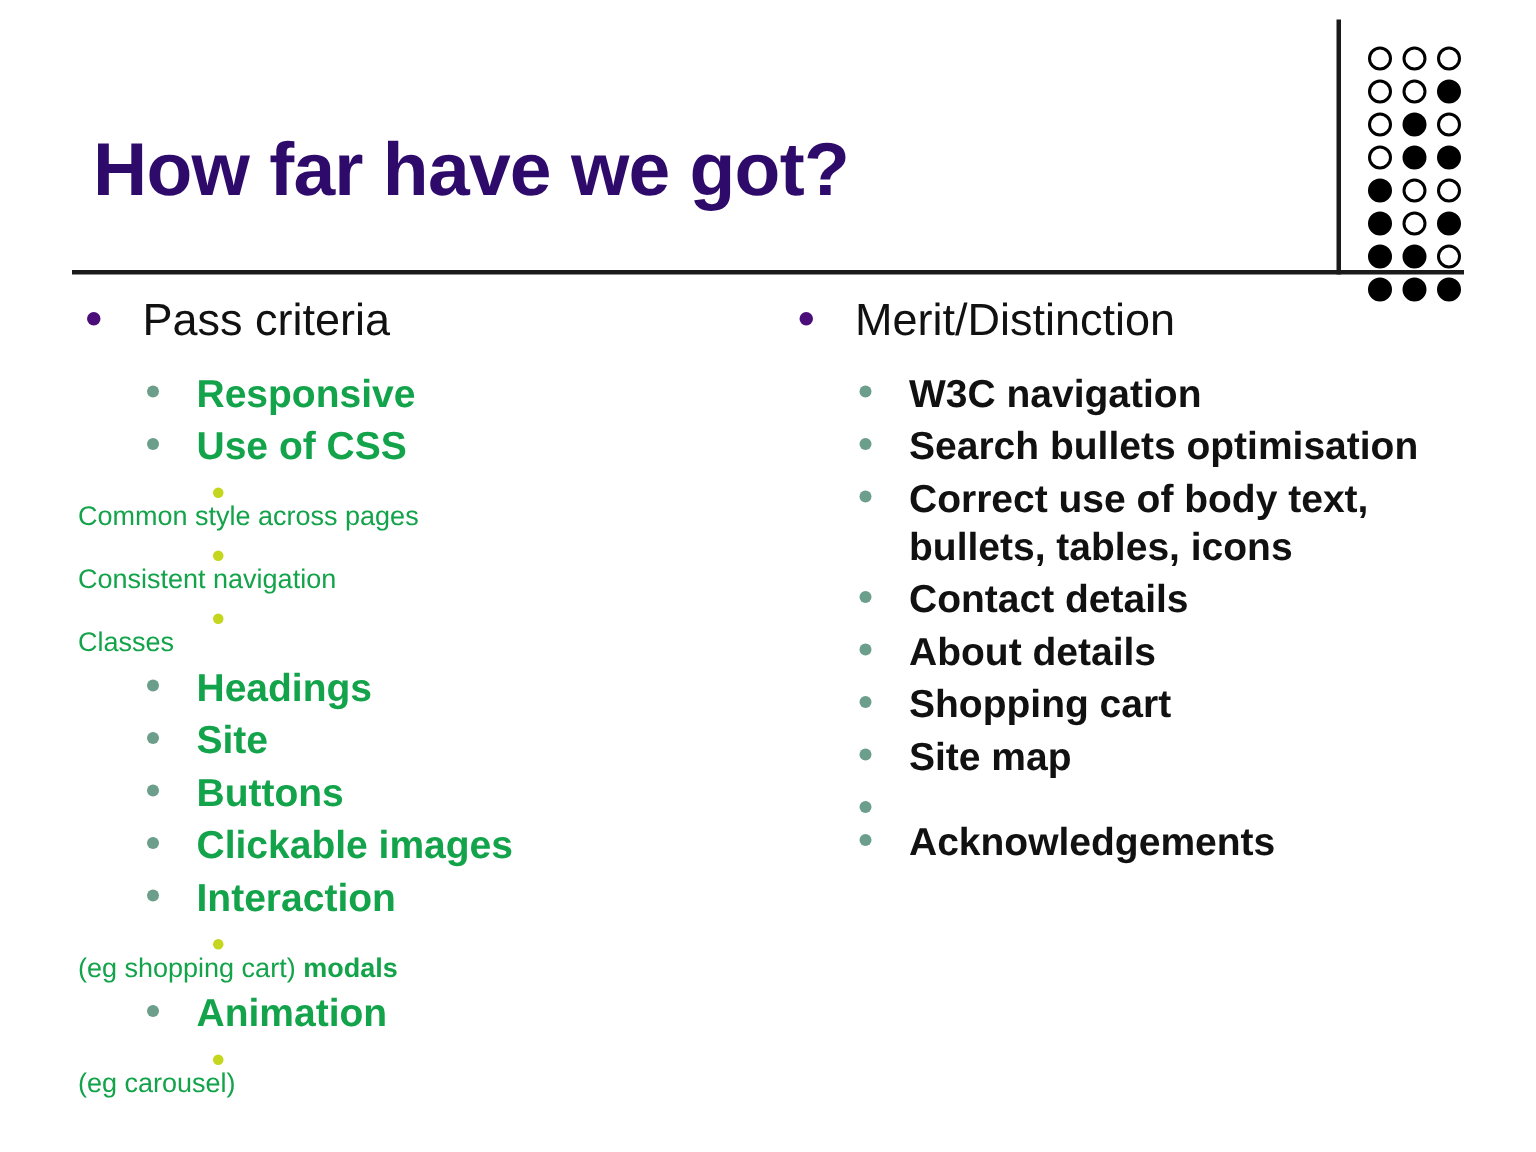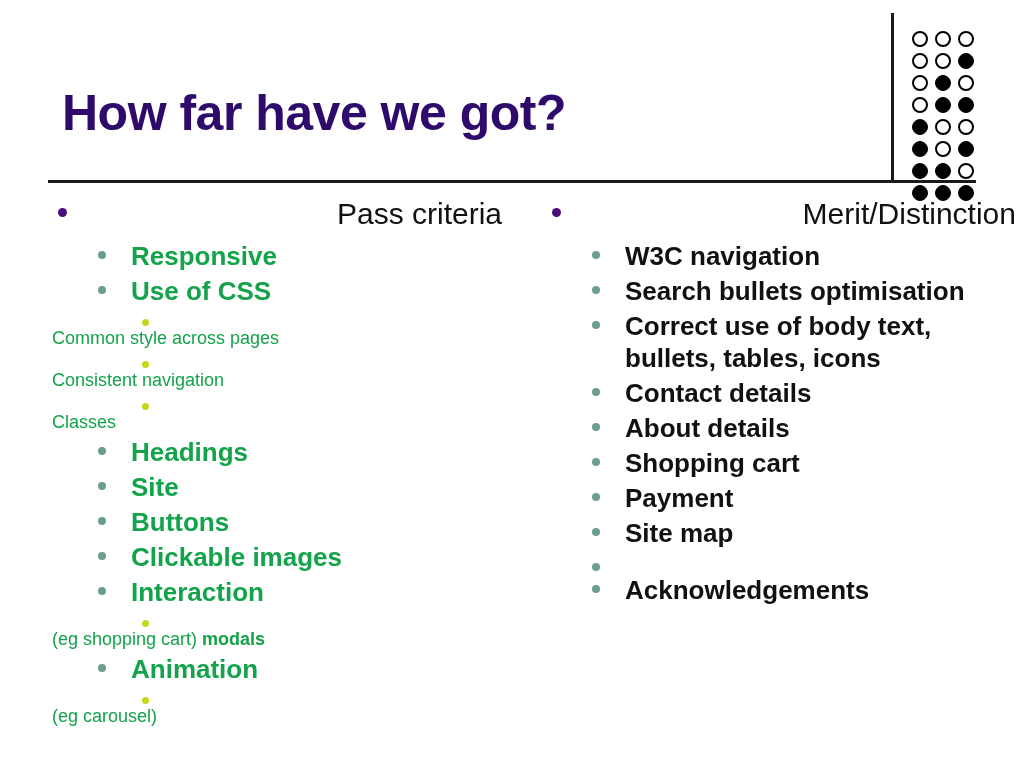--- a/index.html
+++ b/index.html
@@ -72,36 +72,36 @@
     position: absolute;
     left: 0;
     top: 196px;
     width: 1024px;
   }
   .column {
     position: absolute;
     top: 0;
   }
   #column-left  { left: 52px;  width: 450px; }
-  #column-right { left: 546px; width: 470px; }
+  #column-right { left: 527px; width: 470px; }
 
   .bullet-item {
     display: flex;
     align-items: flex-start;
   }
   .bullet-mark {
     flex: 0 0 auto;
     border-radius: 50%;
   }
   .bullet-text {
     flex: 1 1 auto;
   }
 
   
-  .lvl1 { margin-bottom: 8px; text-align: right; }
+  .lvl1 { margin-bottom: 14px; }
   .lvl1 .bullet-mark {
     width: 9px; height: 9px;
     background: #4b0d7a;
     margin-top: 12px;
     margin-right: 28px;
     margin-left: 6px;
   }
   .lvl1 .bullet-text {
     font-size: 30px;
     line-height: 36px;
@@ -262,24 +262,20 @@
       <div class="bullet-item lvl2">
         <span class="bullet-mark"></span>
         <span class="bullet-text">About details</span>
       </div>
       <div class="bullet-item lvl2">
         <span class="bullet-mark"></span>
         <span class="bullet-text">Shopping cart</span>
       </div>
       <div class="bullet-item lvl2">
         <span class="bullet-mark"></span>
-        <span class="bullet-text">Payment</span>
-      </div>
-      <div class="bullet-item lvl2">
-        <span class="bullet-mark"></span>
         <span class="bullet-text">Site map</span>
       </div>
       <div class="bullet-item lvl2">
         <span class="bullet-mark"></span>
       </div>
       <div class="bullet-item lvl2">
         <span class="bullet-mark"></span>
         <span class="bullet-text">Acknowledgements</span>
       </div>
     </div>

